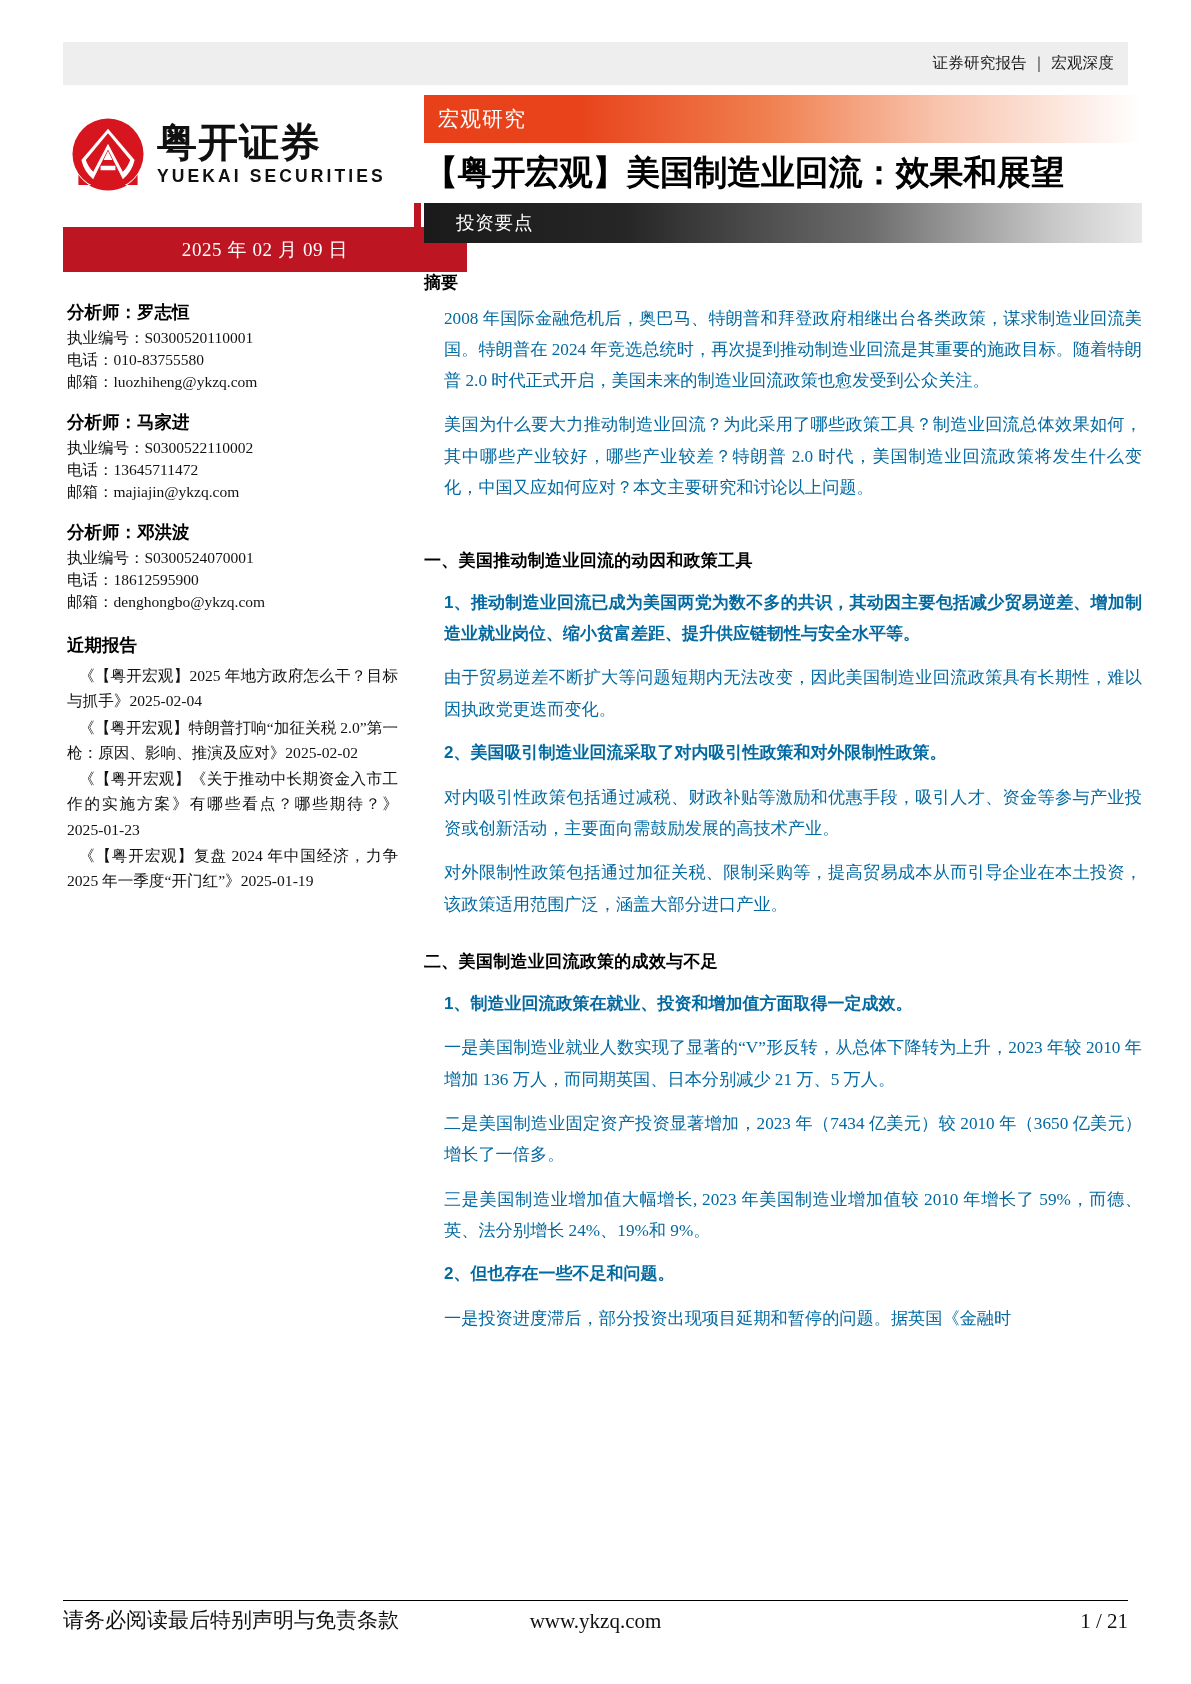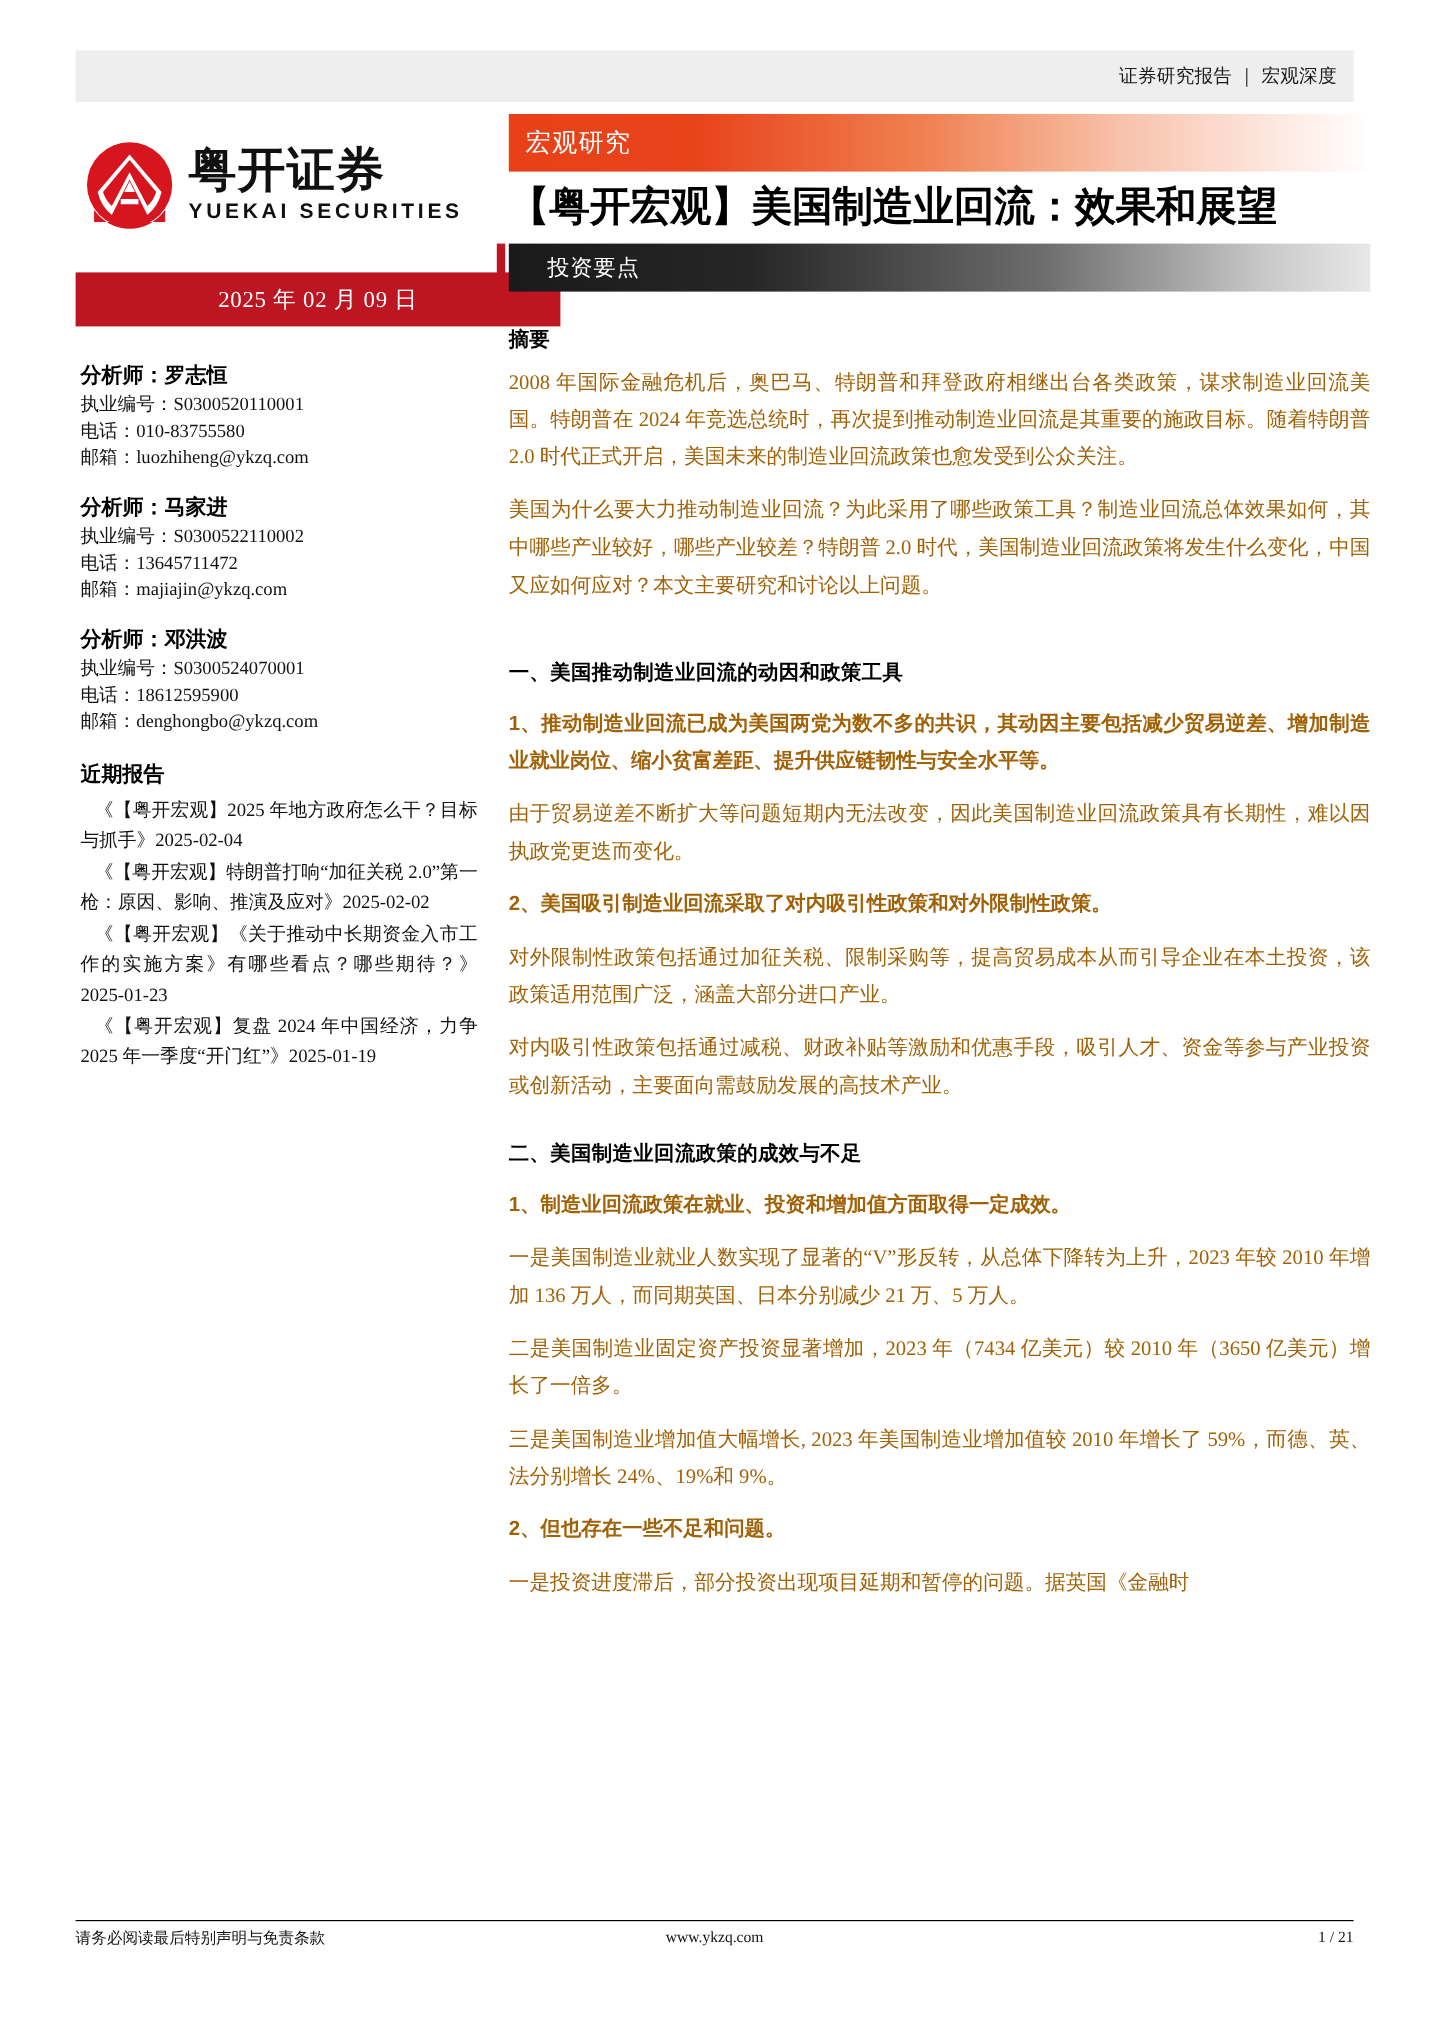--- a/index.html
+++ b/index.html
@@ -183,21 +183,22 @@
     margin-top: 28px;
     margin-bottom: 9px;
   }
 
   .para {
     font-size: 17.2px;
     line-height: 1.82;
     text-align: justify;
     text-justify: inter-ideograph;
     margin-bottom: 13px;
-    color: #a16207;
+    color: #0369a1;
+    margin-left: 20px;
   }
   .para.bold {
     font-family: "Liberation Sans", sans-serif;
     font-weight: bold;
     font-size: 17px;
     line-height: 1.8;
   }
   .heading {
     font-family: "Liberation Sans", sans-serif;
     font-weight: bold;
@@ -213,23 +214,23 @@
     position: absolute;
     left: 63px; top: 1600px;
     width: 1065px;
     border-top: 1.5px solid #000;
   }
   .footer {
     position: absolute;
     left: 63px; top: 1606px;
     width: 1065px;
     display: flex;
-    align-items: flex-start;
+    align-items: flex-end;
     justify-content: space-between;
-    font-size: 13px;
+    font-size: 21px;
     color: #111;
   }
   .footer-center { position: absolute; left: 0; right: 0; text-align: center; }
   .footer-left, .footer-right { position: relative; z-index: 2; }
 </style>
 </head>
 <body>
 
 <div class="page">
 
@@ -300,22 +301,22 @@
     </div>
 
     <div class="abstract-label">摘要</div>
     <p class="para">2008 年国际金融危机后，奥巴马、特朗普和拜登政府相继出台各类政策，谋求制造业回流美国。特朗普在 2024 年竞选总统时，再次提到推动制造业回流是其重要的施政目标。随着特朗普 2.0 时代正式开启，美国未来的制造业回流政策也愈发受到公众关注。</p>
     <p class="para">美国为什么要大力推动制造业回流？为此采用了哪些政策工具？制造业回流总体效果如何，其中哪些产业较好，哪些产业较差？特朗普 2.0 时代，美国制造业回流政策将发生什么变化，中国又应如何应对？本文主要研究和讨论以上问题。</p>
 
     <div class="heading first">一、美国推动制造业回流的动因和政策工具</div>
     <p class="para bold">1、推动制造业回流已成为美国两党为数不多的共识，其动因主要包括减少贸易逆差、增加制造业就业岗位、缩小贫富差距、提升供应链韧性与安全水平等。</p>
     <p class="para">由于贸易逆差不断扩大等问题短期内无法改变，因此美国制造业回流政策具有长期性，难以因执政党更迭而变化。</p>
     <p class="para bold">2、美国吸引制造业回流采取了对内吸引性政策和对外限制性政策。</p>
+    <p class="para">对内吸引性政策包括通过减税、财政补贴等激励和优惠手段，吸引人才、资金等参与产业投资或创新活动，主要面向需鼓励发展的高技术产业。</p>
     <p class="para">对外限制性政策包括通过加征关税、限制采购等，提高贸易成本从而引导企业在本土投资，该政策适用范围广泛，涵盖大部分进口产业。</p>
-    <p class="para">对内吸引性政策包括通过减税、财政补贴等激励和优惠手段，吸引人才、资金等参与产业投资或创新活动，主要面向需鼓励发展的高技术产业。</p>
 
     <div class="heading">二、美国制造业回流政策的成效与不足</div>
     <p class="para bold">1、制造业回流政策在就业、投资和增加值方面取得一定成效。</p>
     <p class="para">一是美国制造业就业人数实现了显著的“V”形反转，从总体下降转为上升，2023 年较 2010 年增加 136 万人，而同期英国、日本分别减少 21 万、5 万人。</p>
     <p class="para">二是美国制造业固定资产投资显著增加，2023 年（7434 亿美元）较 2010 年（3650 亿美元）增长了一倍多。</p>
     <p class="para">三是美国制造业增加值大幅增长, 2023 年美国制造业增加值较 2010 年增长了 59%，而德、英、法分别增长 24%、19%和 9%。</p>
     <p class="para bold">2、但也存在一些不足和问题。</p>
     <p class="para">一是投资进度滞后，部分投资出现项目延期和暂停的问题。据英国《金融时</p>
   </div>
 

